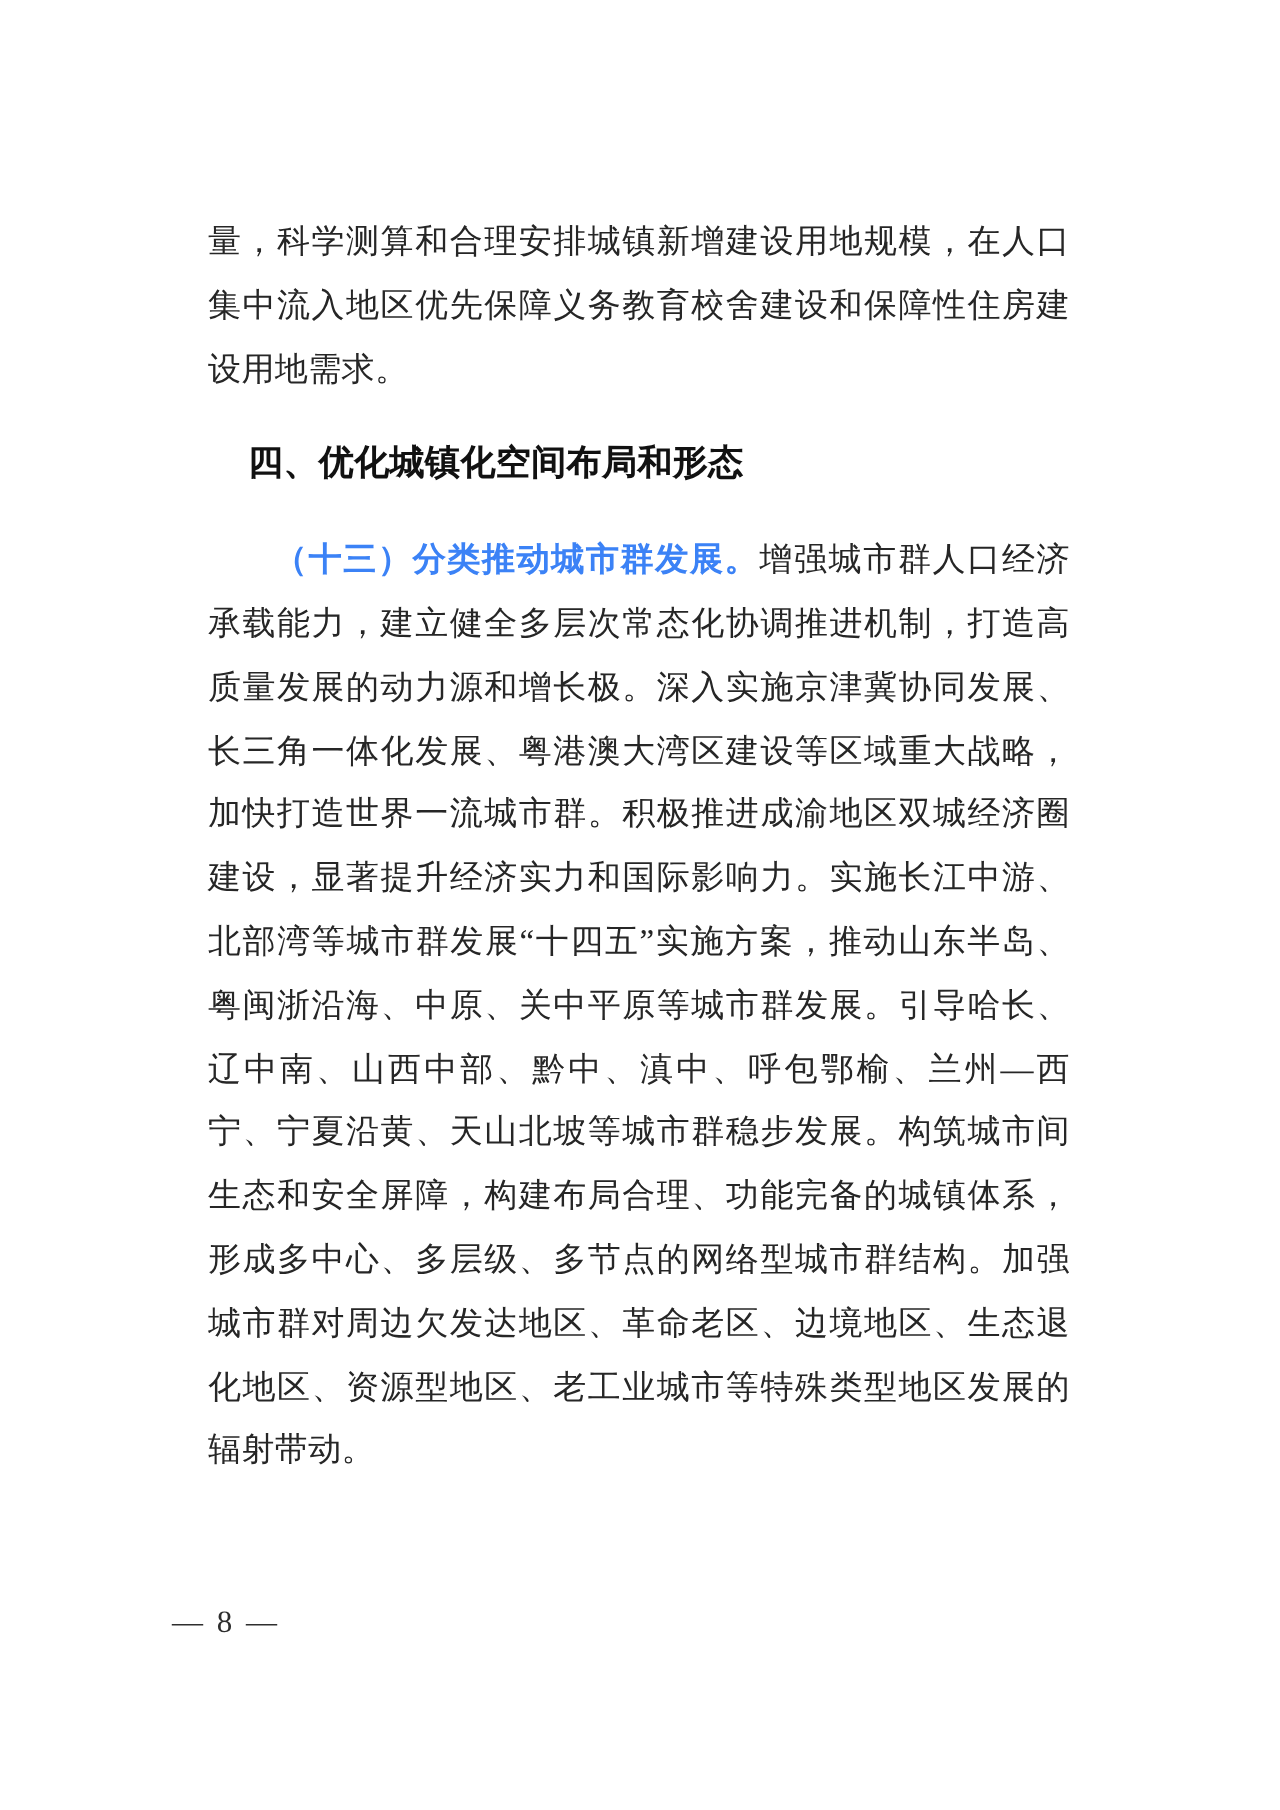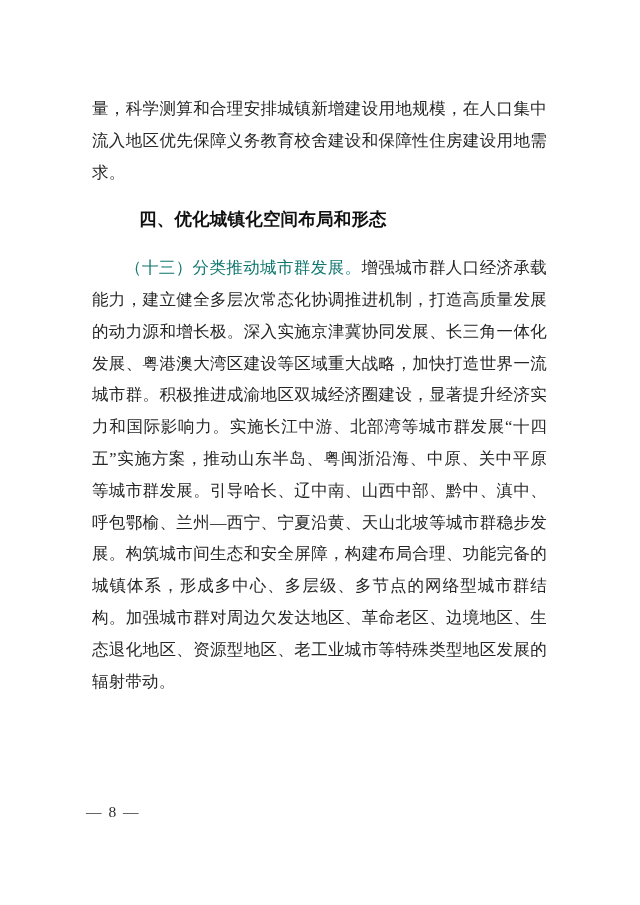--- a/index.html
+++ b/index.html
@@ -21,40 +21,40 @@
     left: 88px;
     top: 89px;
     width: 463px;
     font-size: 16.5px;
     line-height: 31.8px;
     text-align: justify;
     text-justify: inter-ideograph;
     letter-spacing: 0.2px;
   }
   .content p {
-    margin: 4px;
+    margin: 16px;
     padding: 0;
   }
   .para-indent {
     text-indent: 2em;
   }
   .section-heading {
-    margin: 16px;
+    margin: 1px;
     padding: 0;
     text-indent: 2em;
     font-size: 17.5px;
     line-height: 31.8px;
     font-weight: bold;
     font-family: "Liberation Sans", "DejaVu Sans", sans-serif;
     color: #111111;
     text-align: left;
   }
   .clause-lead {
-    font-weight: normal;
-    color: #0f766e;
+    font-weight: bold;
+    color: #3b82f6;
   }
   .page-footer {
     position: absolute;
     left: 86px;
     top: 801px;
     font-size: 15.5px;
     line-height: 22px;
     letter-spacing: 1.5px;
     color: #2e2e2e;
     font-family: "Liberation Serif", "DejaVu Serif", serif;

